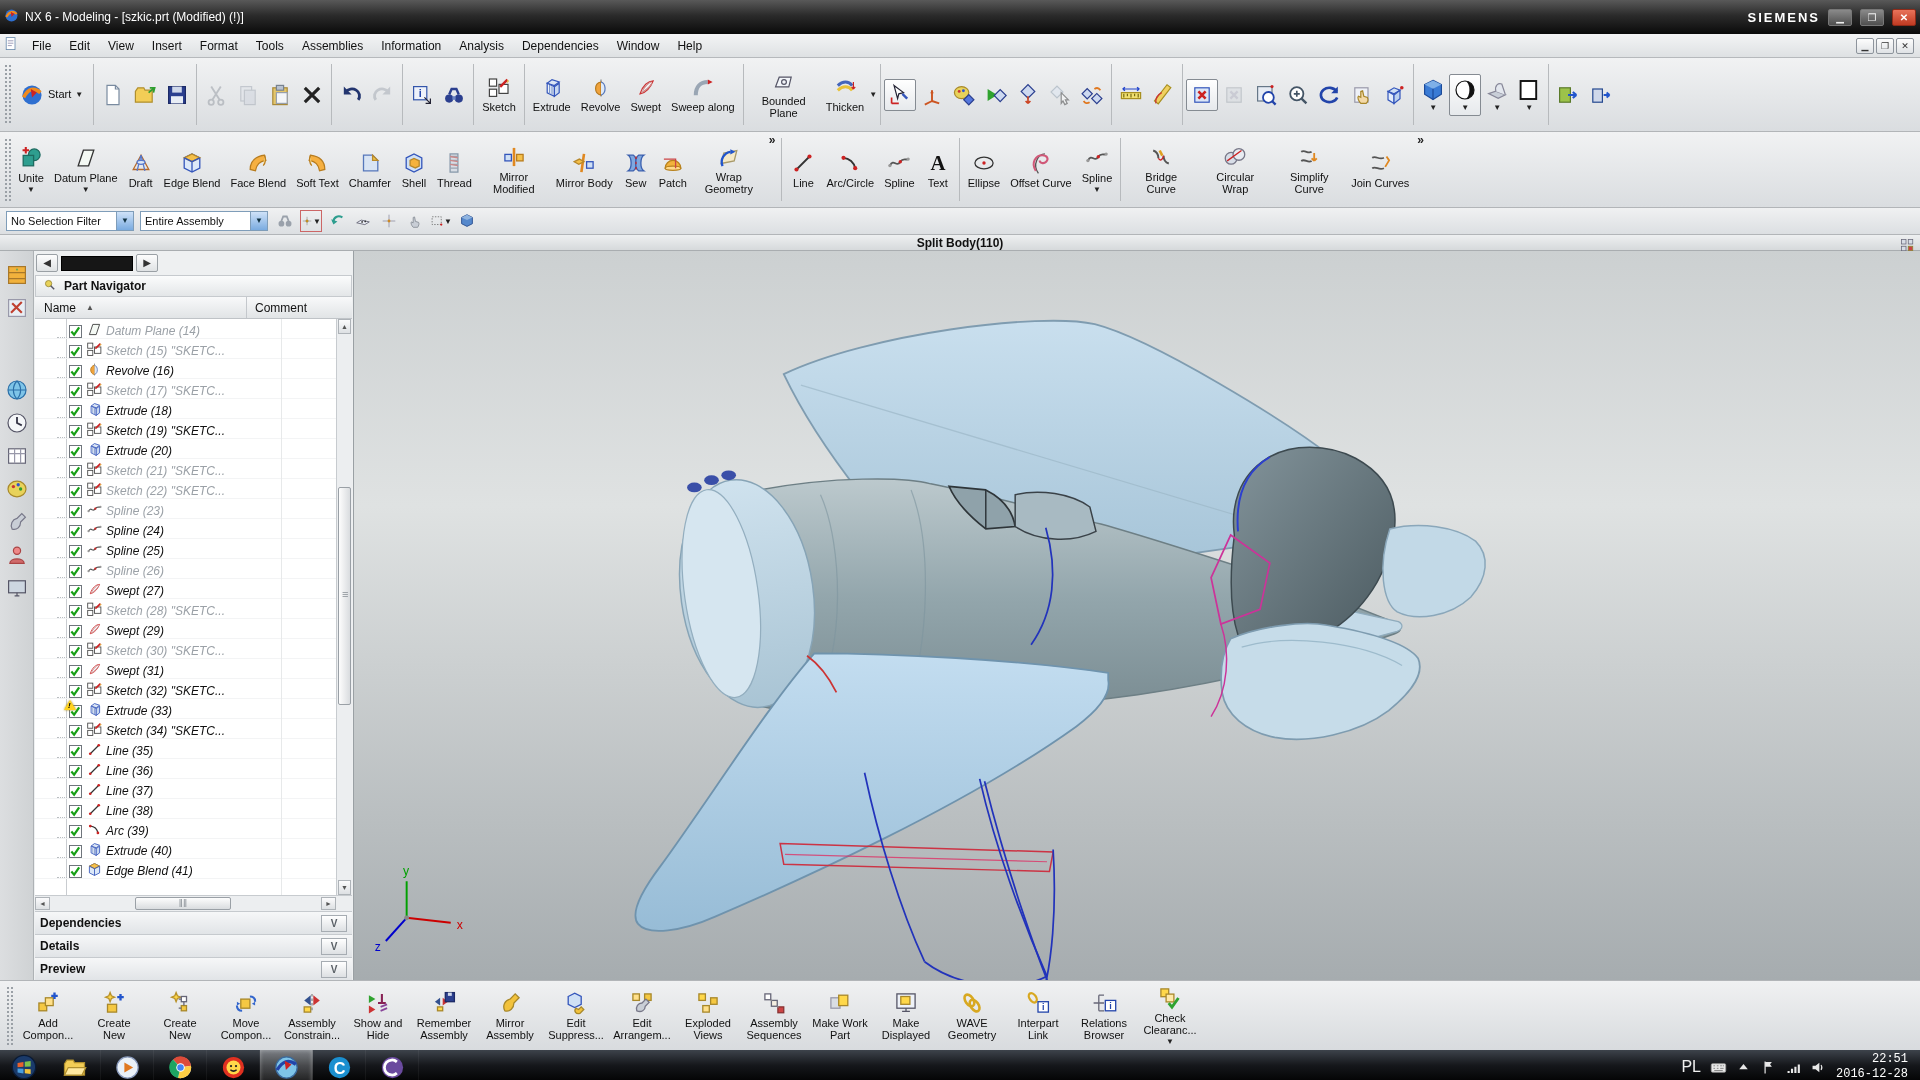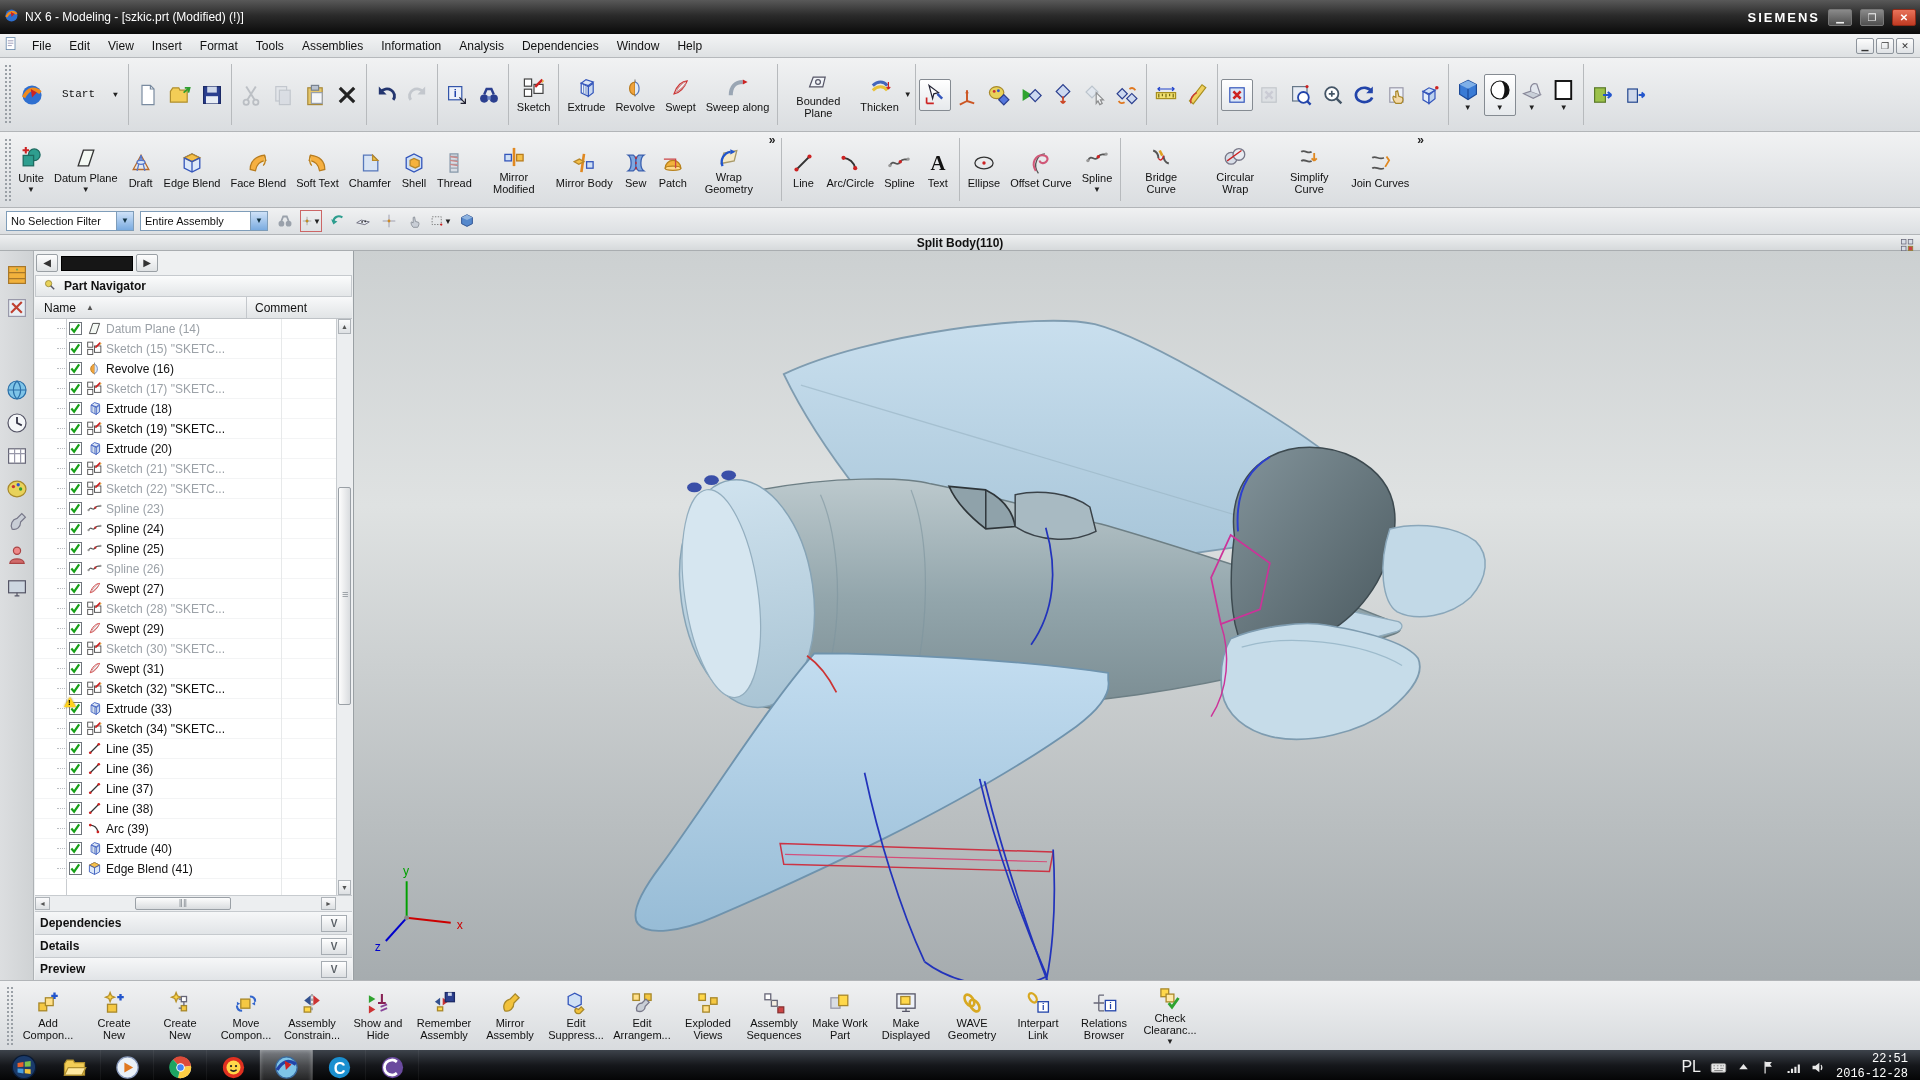--- a/index.html
+++ b/index.html
@@ -21,21 +21,21 @@
 
   
   .tbrow { background:linear-gradient(#f1f2f3,#dadde0); border-bottom:1px solid #b2b5b8; display:flex; align-items:center; padding:1px 2px; }
   .tb1 { height:74px; } .tb2 { height:76px; }
   .handle { width:7px; align-self:stretch; margin:5px 2px; background-image:radial-gradient(circle at 2px 2px,#9aa0a6 1px,transparent 1.2px); background-size:4px 4px; }
   .vsep { width:1px; align-self:stretch; margin:5px 3px; background:#b7babd; }
   .grp { display:flex; align-items:center; height:100%; }
   .btn { display:flex; flex-direction:column; align-items:center; justify-content:center; gap:1px; padding:2px 4px; border:1px solid transparent; border-radius:2px; }
   .btn.icononly { padding:3px 3px; }
   .btn .lbl { font-size:11px; line-height:1.12; text-align:center; max-width:64px; }
-  .btn.rowbtn { flex-direction:row; gap:18px; padding:2px 6px;font-family:Liberation Mono, monospace; }
+  .btn.rowbtn { flex-direction:row; gap:4px; padding:2px 6px; }
   .btn.boxed { border:1px solid #858b92; background:linear-gradient(#ffffff,#e6e9ec); }
   .btn.disabled { opacity:.45; }
   .dropmark { font-size:8px; color:#222; }
   .chevron { font-size:12px; font-weight:bold; color:#222; padding:0 3px; align-self:flex-start; }
 
   
   .selbar { height:27px; background:linear-gradient(#f0f1f2,#dcdfe2); border-bottom:1px solid #b2b5b8; display:flex; align-items:center; padding:0 6px; gap:6px; }
   .combo { width:128px; height:20px; background:#fff; border:1px solid #7f9db9; display:flex; align-items:center; }
   .combo .cval { flex:1; padding:0 4px; font-size:11px; white-space:nowrap; overflow:hidden; }
   .combo .carrow { width:17px; height:18px; background:linear-gradient(#cfe2f8,#7aabe0); border-left:1px solid #7f9db9; color:#134; font-size:8px; text-align:center; line-height:17px; }
@@ -59,21 +59,21 @@
   .tab-black { width:72px; height:15px; background:#161616; border:1px solid #000; }
   .nav-header { height:22px; display:flex; align-items:center; gap:7px; padding:0 7px; background:linear-gradient(#fbfcfc,#e3e6e8); border:1px solid #c6cace; font-weight:bold; margin:0 1px; }
   .nav-cols { height:22px; display:flex; align-items:center; background:linear-gradient(#f8f9fa,#e1e4e6); border-bottom:1px solid #bfc3c7; margin:0 1px; }
   .col-name { width:212px; padding-left:9px; display:flex; align-items:center; gap:10px; border-right:1px solid #c4c8cc; height:100%; }
   .col-comment { padding-left:8px; }
   .sortmark { font-size:8px; color:#555; }
   .treewrap { flex:1; display:flex; background:#fff; margin:0 1px; position:relative; overflow:hidden; }
   .tree-rows { flex:1; position:relative;
      background:linear-gradient(#c9ccd0,#c9ccd0) 31px 0/1px 100% no-repeat; }
   .treewrap .comdiv { position:absolute; left:246px; top:0; bottom:0; width:1px; background:#e7e9ea; }
-  .trow { height:20px; display:flex; align-items:center; padding-left:22px; border-bottom:1px solid #f3f4f5; white-space:nowrap; }
+  .trow { height:20px; display:flex; align-items:flex-end; padding-left:22px; border-bottom:1px solid #f3f4f5; white-space:nowrap;font-style:italic; }
   .leader { width:10px; border-bottom:1px dotted #b9bdc1; margin-right:2px; }
   .cbox { width:13px; height:13px; border:1px solid #6f757c; background:#fff; position:relative; flex:none; }
   .warn { position:absolute; left:-6px; top:-6px; width:0; height:0; border-left:6px solid transparent; border-right:6px solid transparent; border-bottom:10px solid #ffd21e; filter:drop-shadow(0 0 1px #a80); }
   .warn::after { content:"!"; position:absolute; left:-2px; top:1px; font-size:8px; font-weight:bold; color:#000; }
   .ticon { width:17px; height:17px; margin:0 3px 0 4px; flex:none; }
   .tlabel { font-size:12px; }
   .muted { color:#9ba1a7; }
   .vscroll { width:16px; background:#eceef0; border-left:1px solid #c7cbcf; position:relative; flex:none; }
   .vscroll .sa { position:absolute; left:1px; right:1px; height:15px; border:1px solid #aeb3b8; background:linear-gradient(#fbfbfc,#dde0e3); text-align:center; font-size:7px; line-height:13px; color:#555; }
   .vscroll .sa.up{ top:0; } .vscroll .sa.dn{ bottom:0; }

